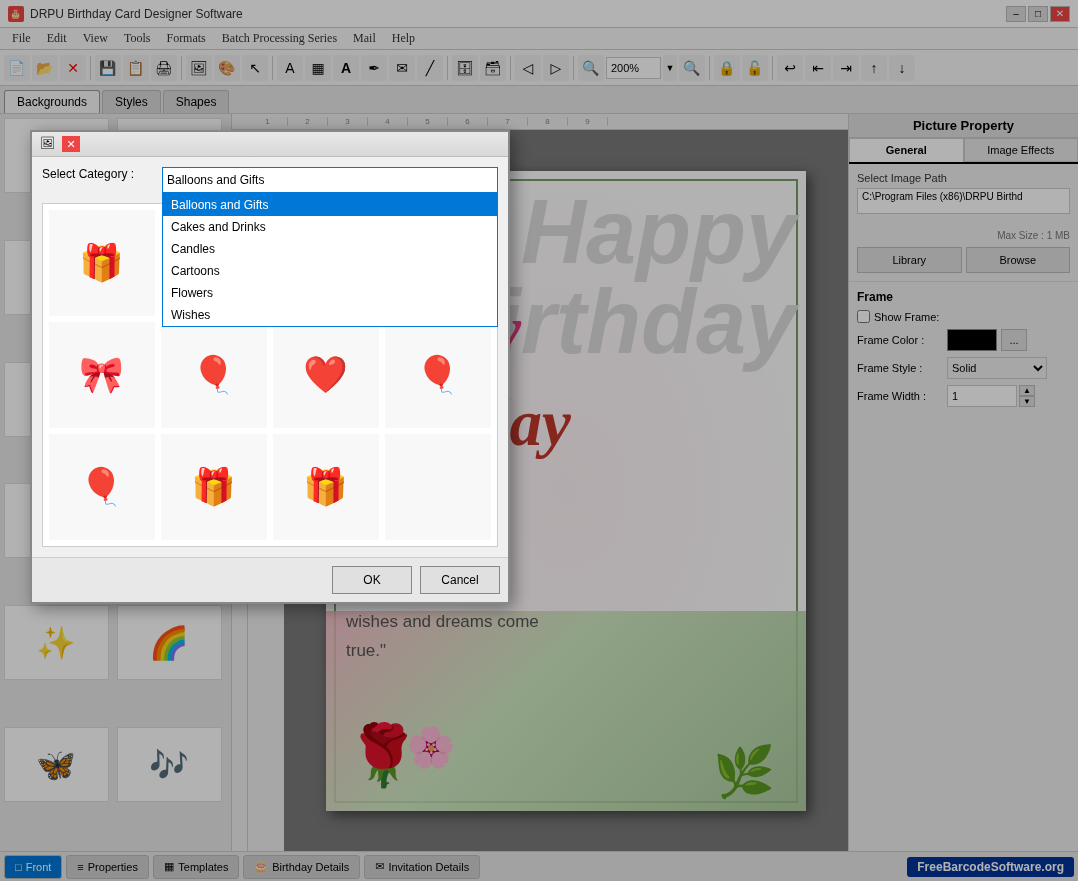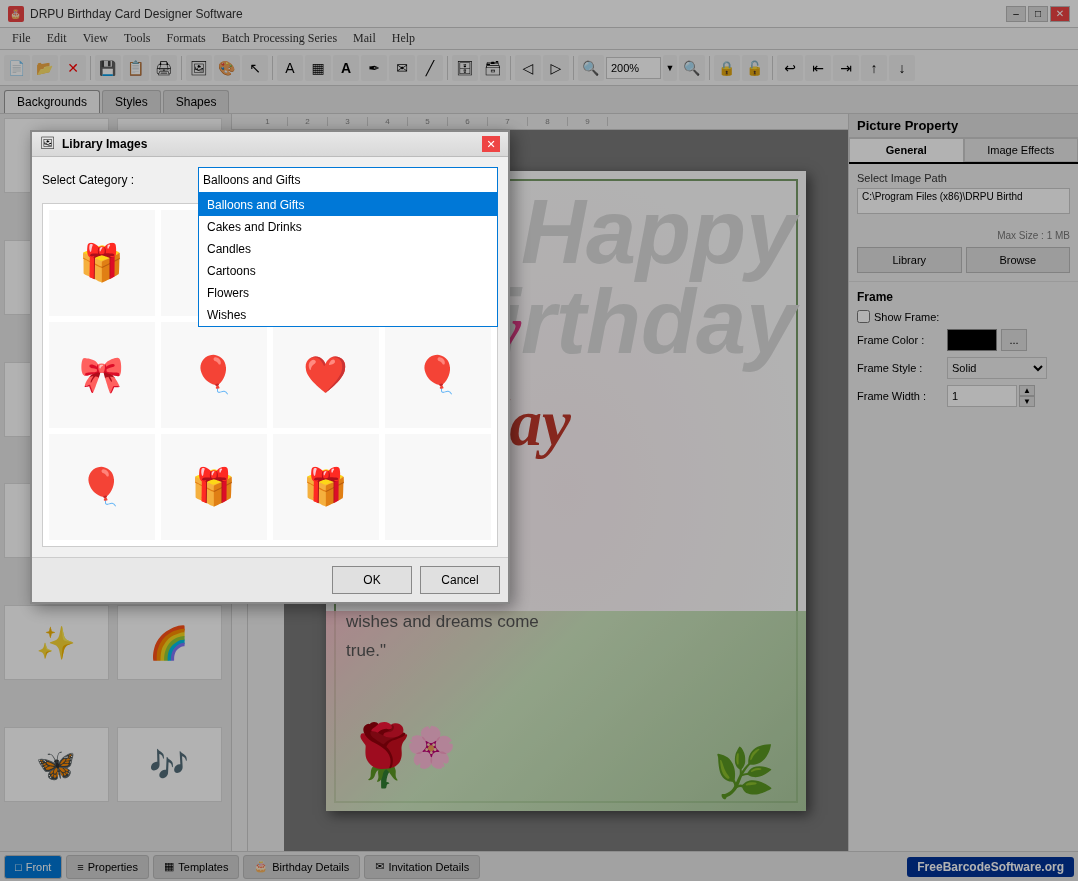--- a/index.html
+++ b/index.html
@@ -37,21 +37,21 @@
     .thumb { width: 105px; height: 75px; background: white; border: 1px solid #ddd; display: flex; align-items: center; justify-content: center; cursor: pointer; overflow: hidden; }
     
     
     #canvas-area { flex: 1; background: #7a7a7a; display: flex; align-items: center; justify-content: center; position: relative; overflow: hidden; }
     .card-canvas { width: 480px; height: 640px; background: white; box-shadow: 4px 4px 12px rgba(0,0,0,0.5); position: relative; overflow: hidden; display: flex; flex-direction: column; align-items: center; }
     .card-border { position: absolute; top: 8px; left: 8px; right: 8px; bottom: 8px; border: 2px solid #7a9e6a; }
     .card-bg-pattern { position: absolute; inset: 0; background: radial-gradient(ellipse at center, #fff5f8 0%, #fff 70%); }
     
     
     #right-panel { width: 230px; background: #f0f0f0; border-left: 1px solid #ccc; padding: 0; }
-    #right-panel .panel-title { background: #e0e0e0; padding: 4px 8px; font-weight: bold; font-size: 13px; border-bottom: 1px solid #ccc; }
+    #right-panel .panel-title { background: #e0e0e0; padding: 4px 8px; font-weight: bold; font-size: 13px; border-bottom: 1px solid #ccc; text-align: center; }
     .panel-tabs { display: flex; border-bottom: 2px solid #000000; }
     .panel-tab { flex: 1; padding: 5px; text-align: center; cursor: pointer; font-size: 11px; background: #e8e8e8; border: 1px solid #ccc; }
     .panel-tab.active { background: white; border-bottom: none; font-weight: bold; }
     .panel-section { padding: 8px; }
     .panel-section label { font-size: 11px; color: #333; display: block; margin-bottom: 4px; }
     .panel-section .path-box { width: 100%; height: 26px; border: 1px solid #ccc; background: white; padding: 2px 4px; font-size: 10px; overflow: hidden; white-space: nowrap; }
     .panel-section .max-size { font-size: 10px; color: #777; text-align: right; margin-top: 16px; }
     .lib-browse-row { display: flex; gap: 4px; margin-top: 6px; }
     .panel-btn { flex: 1; height: 26px; background: #e0e0e0; border: 1px solid #bbb; cursor: pointer; font-size: 11px; }
     .frame-section { padding: 8px; border-top: 1px solid #ddd; }
@@ -72,21 +72,21 @@
     .bottom-right { margin-left: auto; background: #003399; color: white; padding: 3px 10px; font-size: 12px; font-weight: bold; border-radius: 3px; }
     
     
     #modal-overlay { position: fixed; inset: 0; background: rgba(0,0,0,0.3); z-index: 100; display: flex; align-items: flex-start; justify-content: flex-start; padding-top: 130px; padding-left: 30px; }
     #library-dialog { background: #f0f0f0; border: 2px solid #888; width: 480px; box-shadow: 4px 4px 16px rgba(0,0,0,0.4); }
     .dialog-title-bar { background: linear-gradient(to bottom, #e8e8e8, #d8d8d8); padding: 4px 8px; display: flex; align-items: center; border-bottom: 1px solid #bbb; }
     .dialog-icon { width: 16px; height: 16px; margin-right: 6px; }
     .dialog-title-text { flex: 1; font-size: 12px; font-weight: bold; }
     .dialog-close { width: 18px; height: 16px; background: #e44; color: white; border: none; cursor: pointer; font-size: 11px; display: flex; align-items: center; justify-content: center; }
     .dialog-body { padding: 10px; }
-    .category-row { display: flex; align-items: center; margin-bottom: 10px; gap: 36px; }
+    .category-row { display: flex; margin-bottom: 10px; }
     .category-label { font-size: 12px; width: 120px; }
     .category-select-wrapper { position: relative; flex: 1; }
     .category-select { width: 100%; height: 26px; border: 1px solid #0078d7; background: white; font-size: 12px; padding: 0 4px; appearance: none; }
     .category-dropdown-list { position: absolute; top: 26px; left: 0; right: 0; background: white; border: 1px solid #0078d7; z-index: 200; }
     .dropdown-item { padding: 4px 8px; cursor: pointer; font-size: 12px; }
     .dropdown-item.highlighted { background: #0078d7; color: white; }
     .image-grid { display: grid; grid-template-columns: repeat(4, 1fr); gap: 6px; padding: 6px; background: white; border: 1px solid #ccc; min-height: 300px; }
     .img-cell { width: 100%; aspect-ratio: 1; border: 2px solid transparent; cursor: pointer; background: #f8f8f8; display: flex; align-items: center; justify-content: center; overflow: hidden; }
     .img-cell .img-inner { width: 80%; height: 80%; display: flex; align-items: center; justify-content: center; font-size: 36px; }
     .dialog-footer { padding: 8px; display: flex; justify-content: flex-end; gap: 8px; background: #e8e8e8; border-top: 1px solid #ccc; }
@@ -332,21 +332,20 @@
     <span>Invitation Details</span>
   </div>
   <div class="bottom-right">FreeBarcodeSoftware.org</div>
 </div>
 
 <div id="modal-overlay">
   <div id="library-dialog">
 
     <div class="dialog-title-bar">
       <span class="dialog-icon">🖼</span>
-      <span class="dialog-title-text">Library Images</span>
       <button class="dialog-close">✕</button>
     </div>
 
     <div class="dialog-body">
 
       <div class="category-row">
         <span class="category-label">Select Category :</span>
         <div class="category-select-wrapper">
           <select class="category-select">
             <option>Balloons and Gifts</option>

